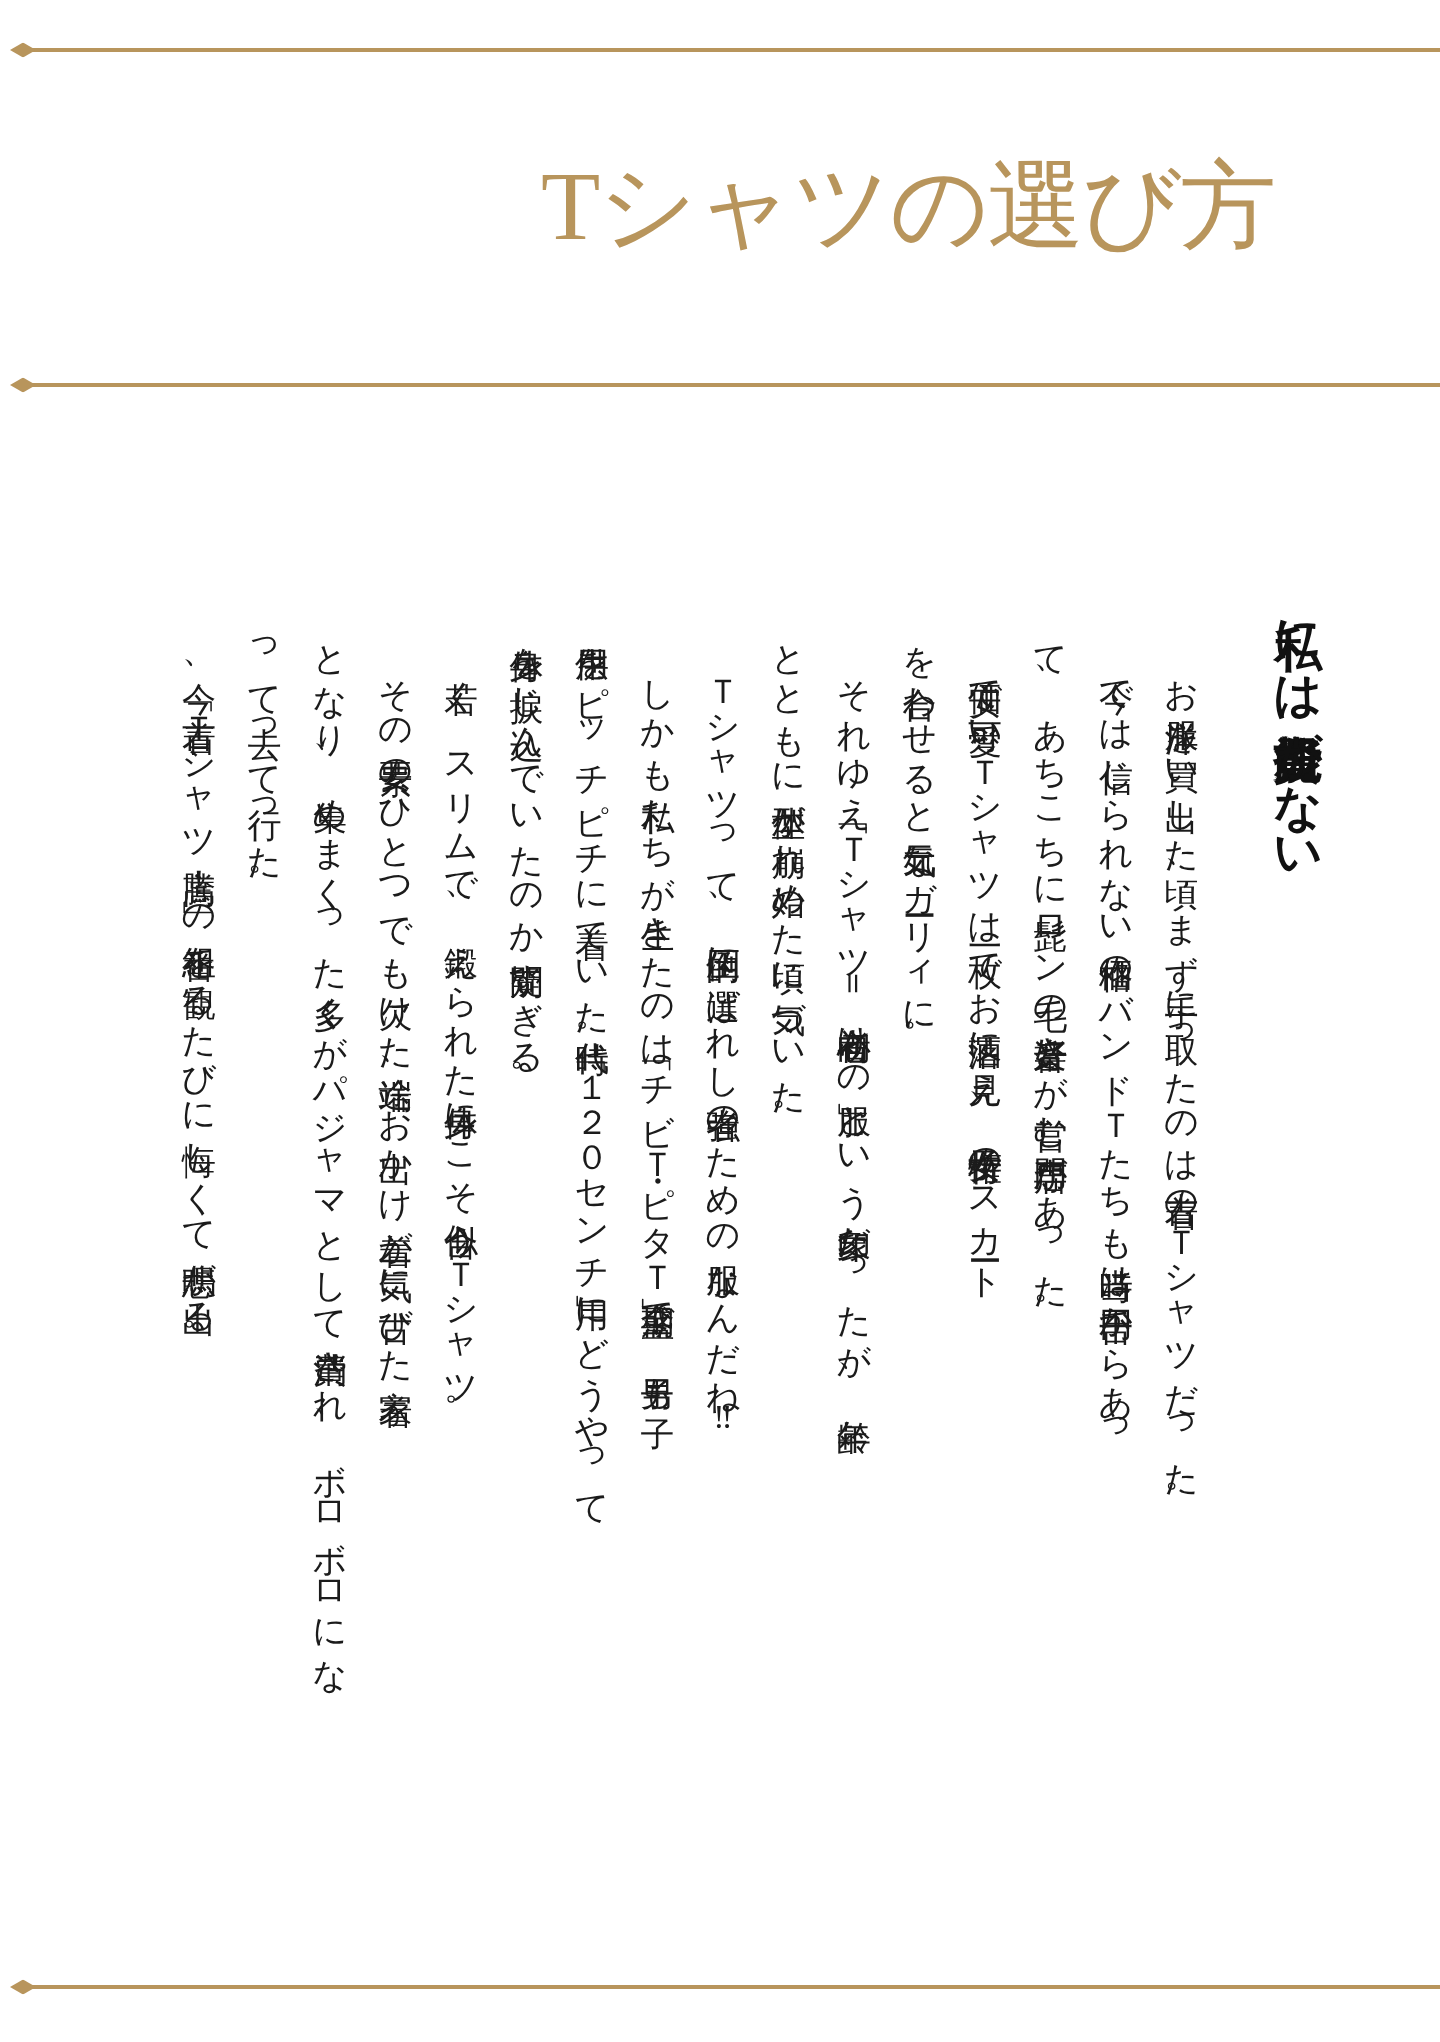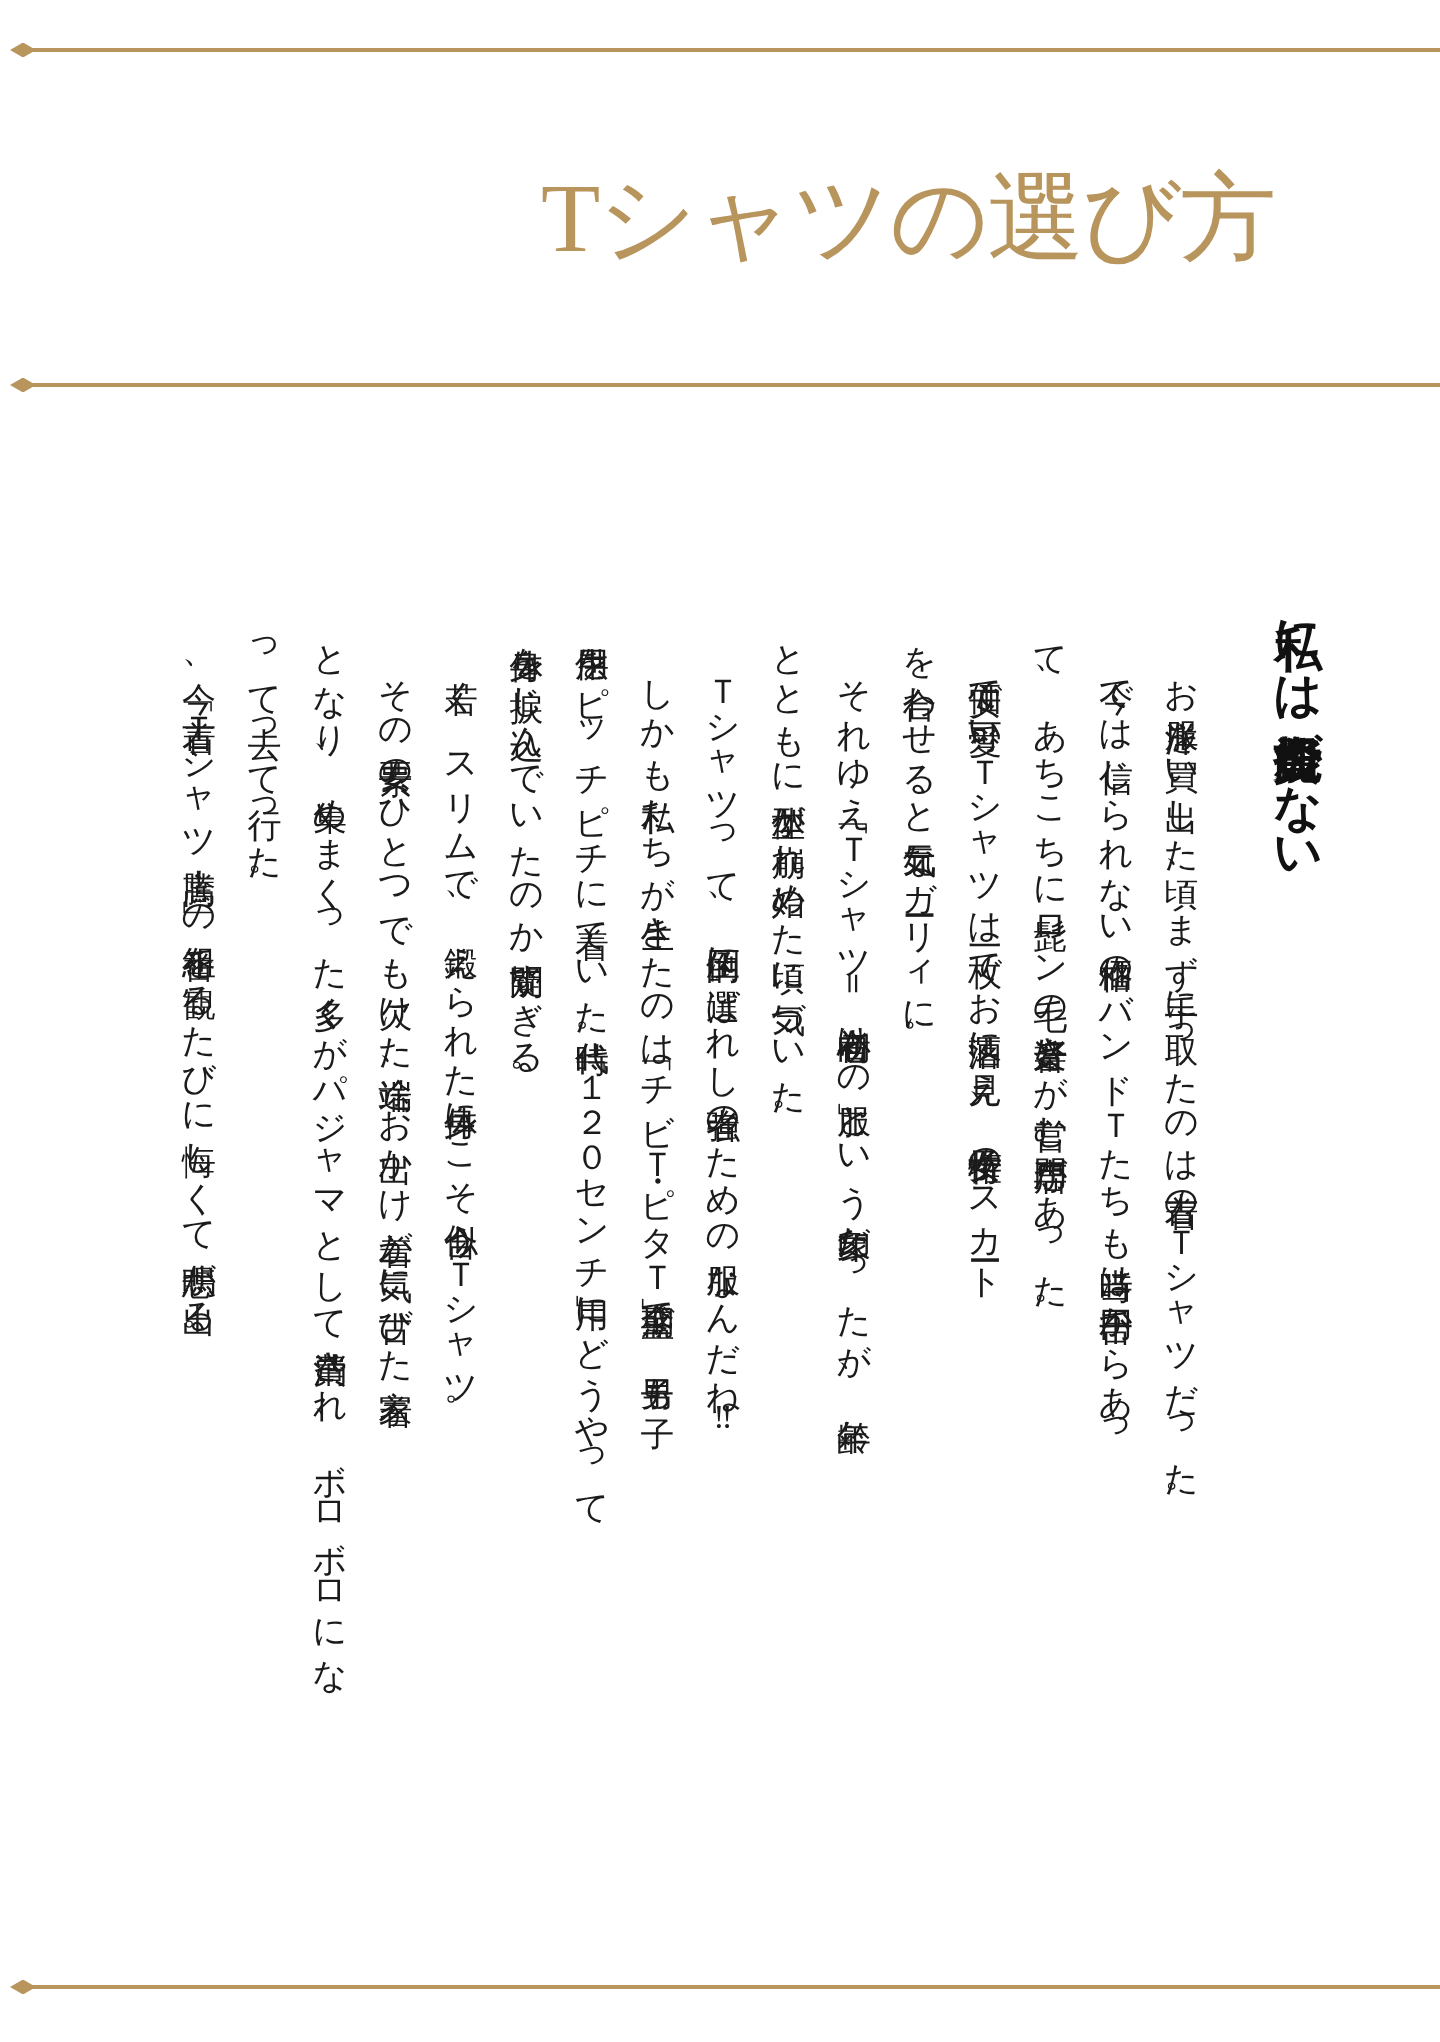--- a/index.html
+++ b/index.html
@@ -30,21 +30,21 @@
     top: 50%;
     width: 26px;
     height: 15px;
     transform: translateY(-50%);
     background: var(--accent);
     clip-path: polygon(0 50%, 50% 0, 100% 50%, 50% 100%);
   }
   
   .title {
     position: absolute;
-    top: 164px;
+    top: 152px;
     left: 541px;
     font-size: 97px;
     line-height: 110px;
     font-weight: 400;
     letter-spacing: -2px;
     color: var(--accent);
     white-space: nowrap;
   }
   
   .heading {

